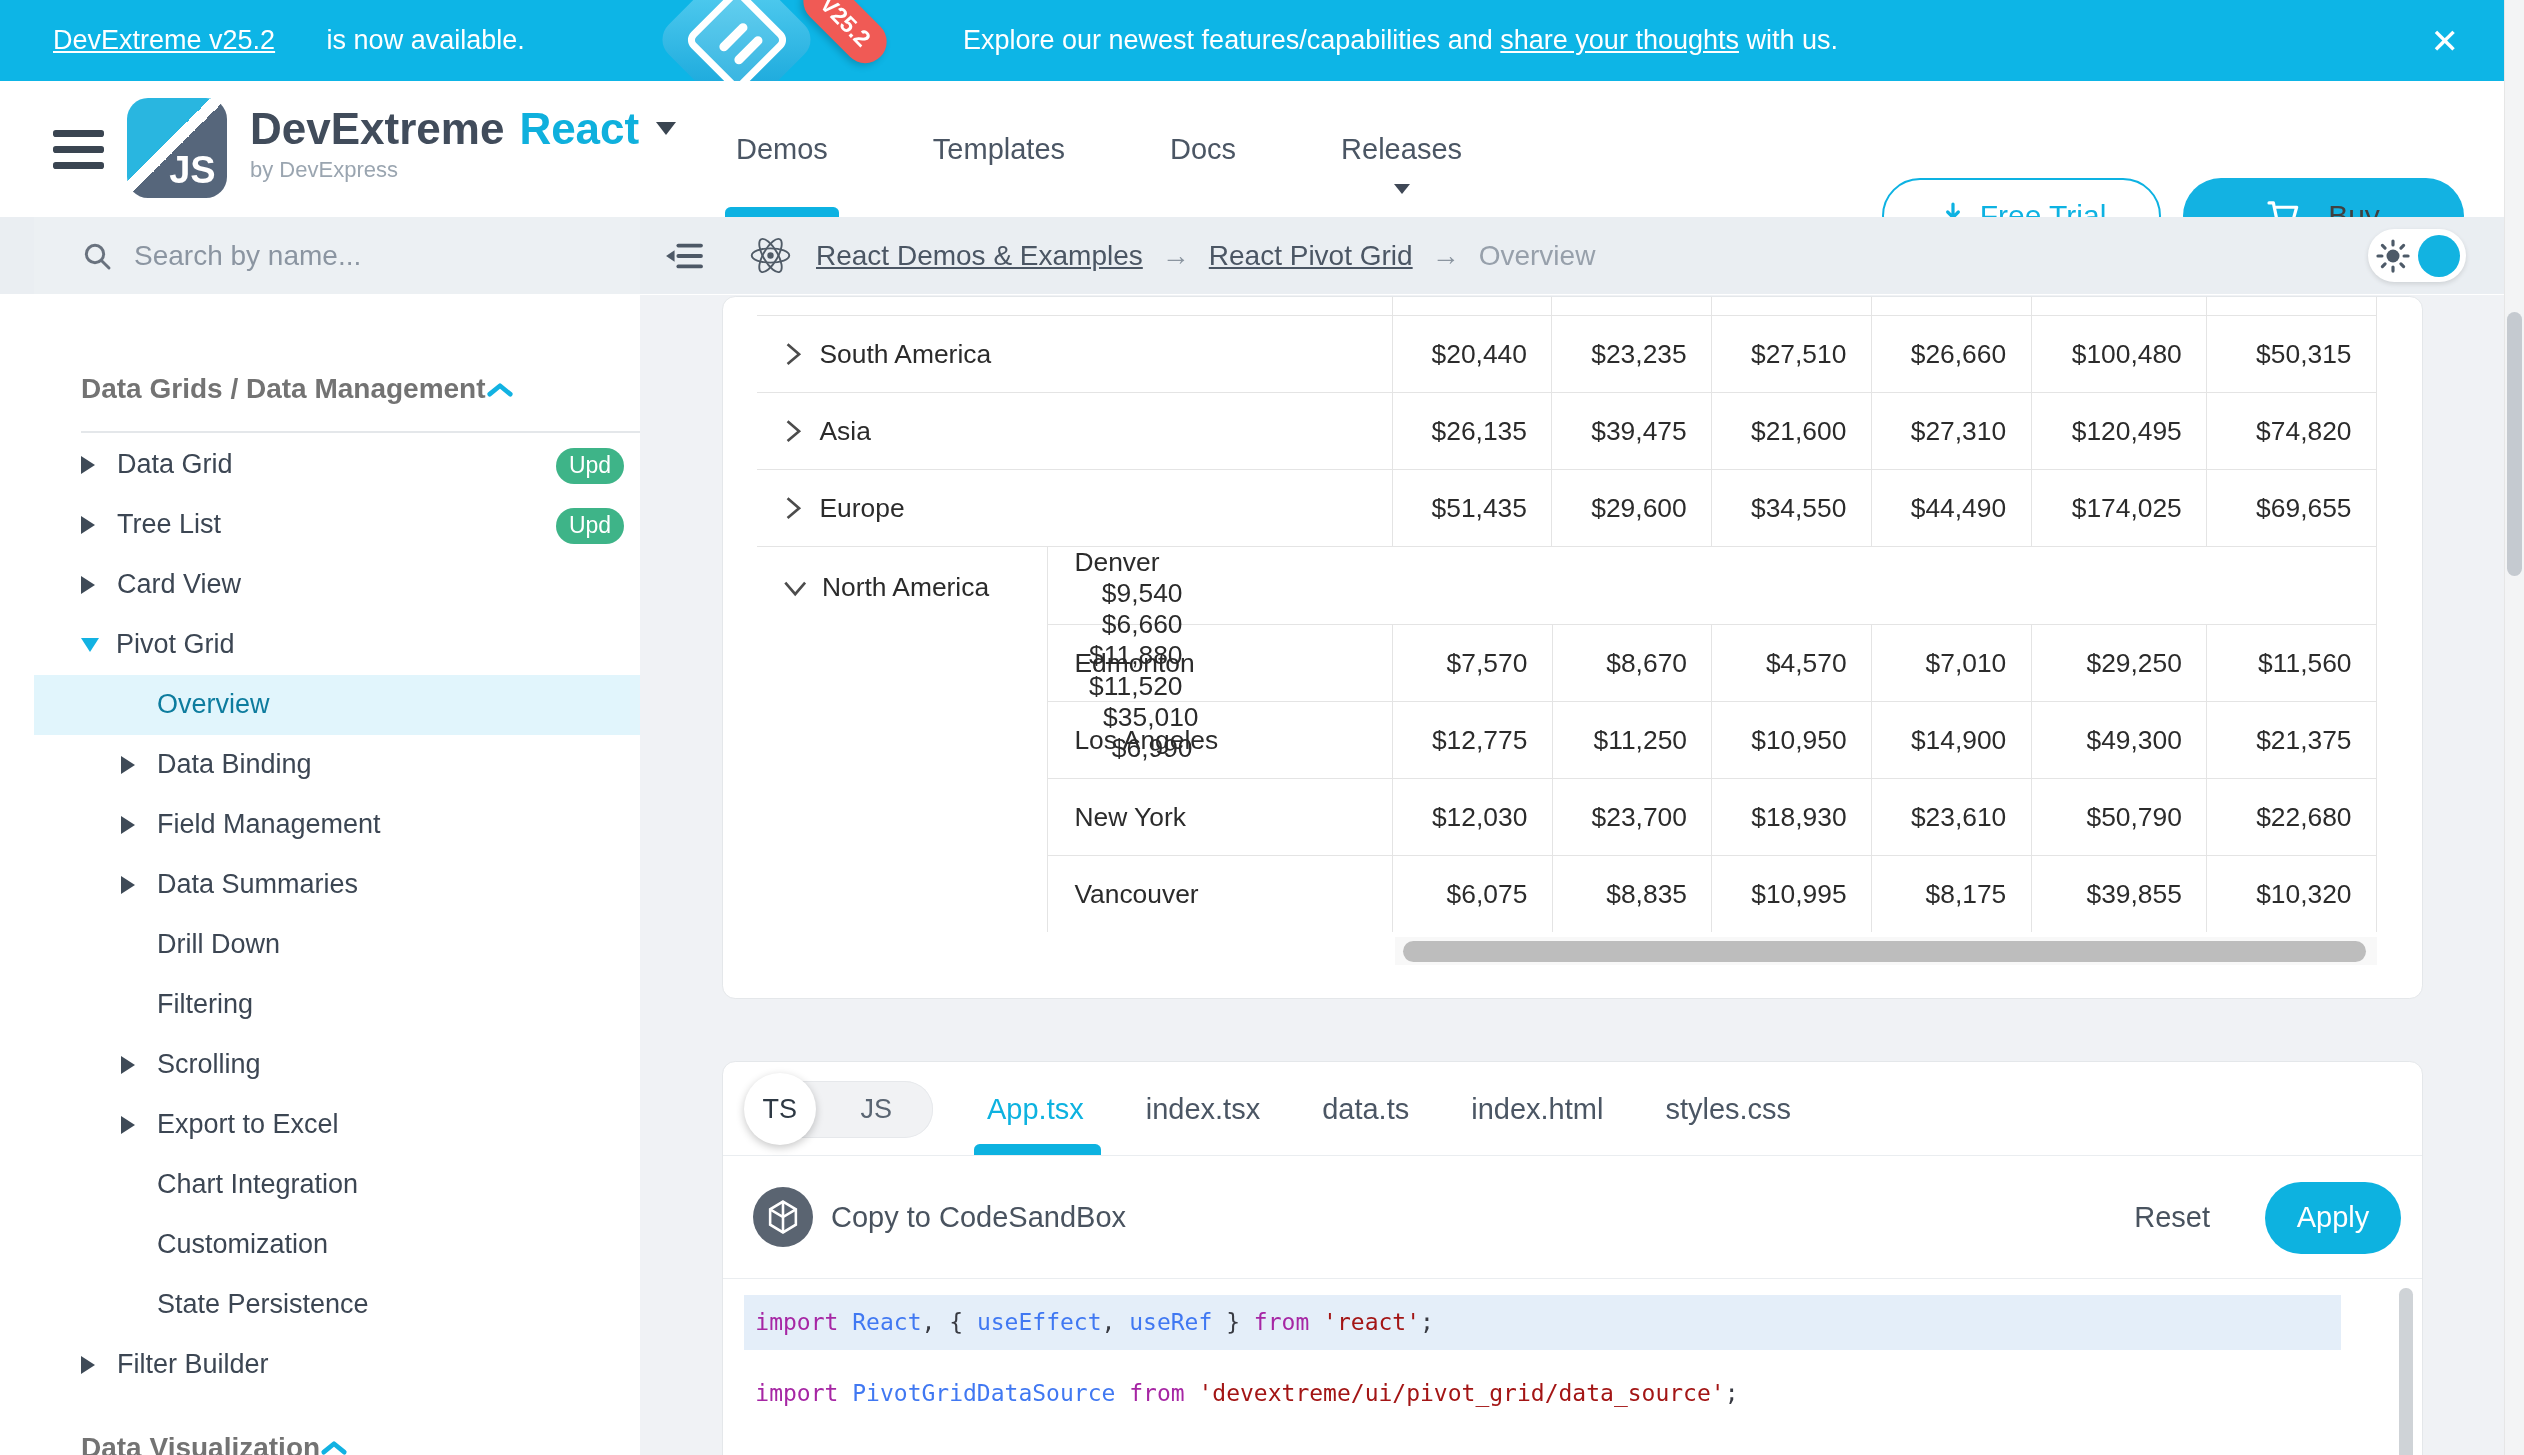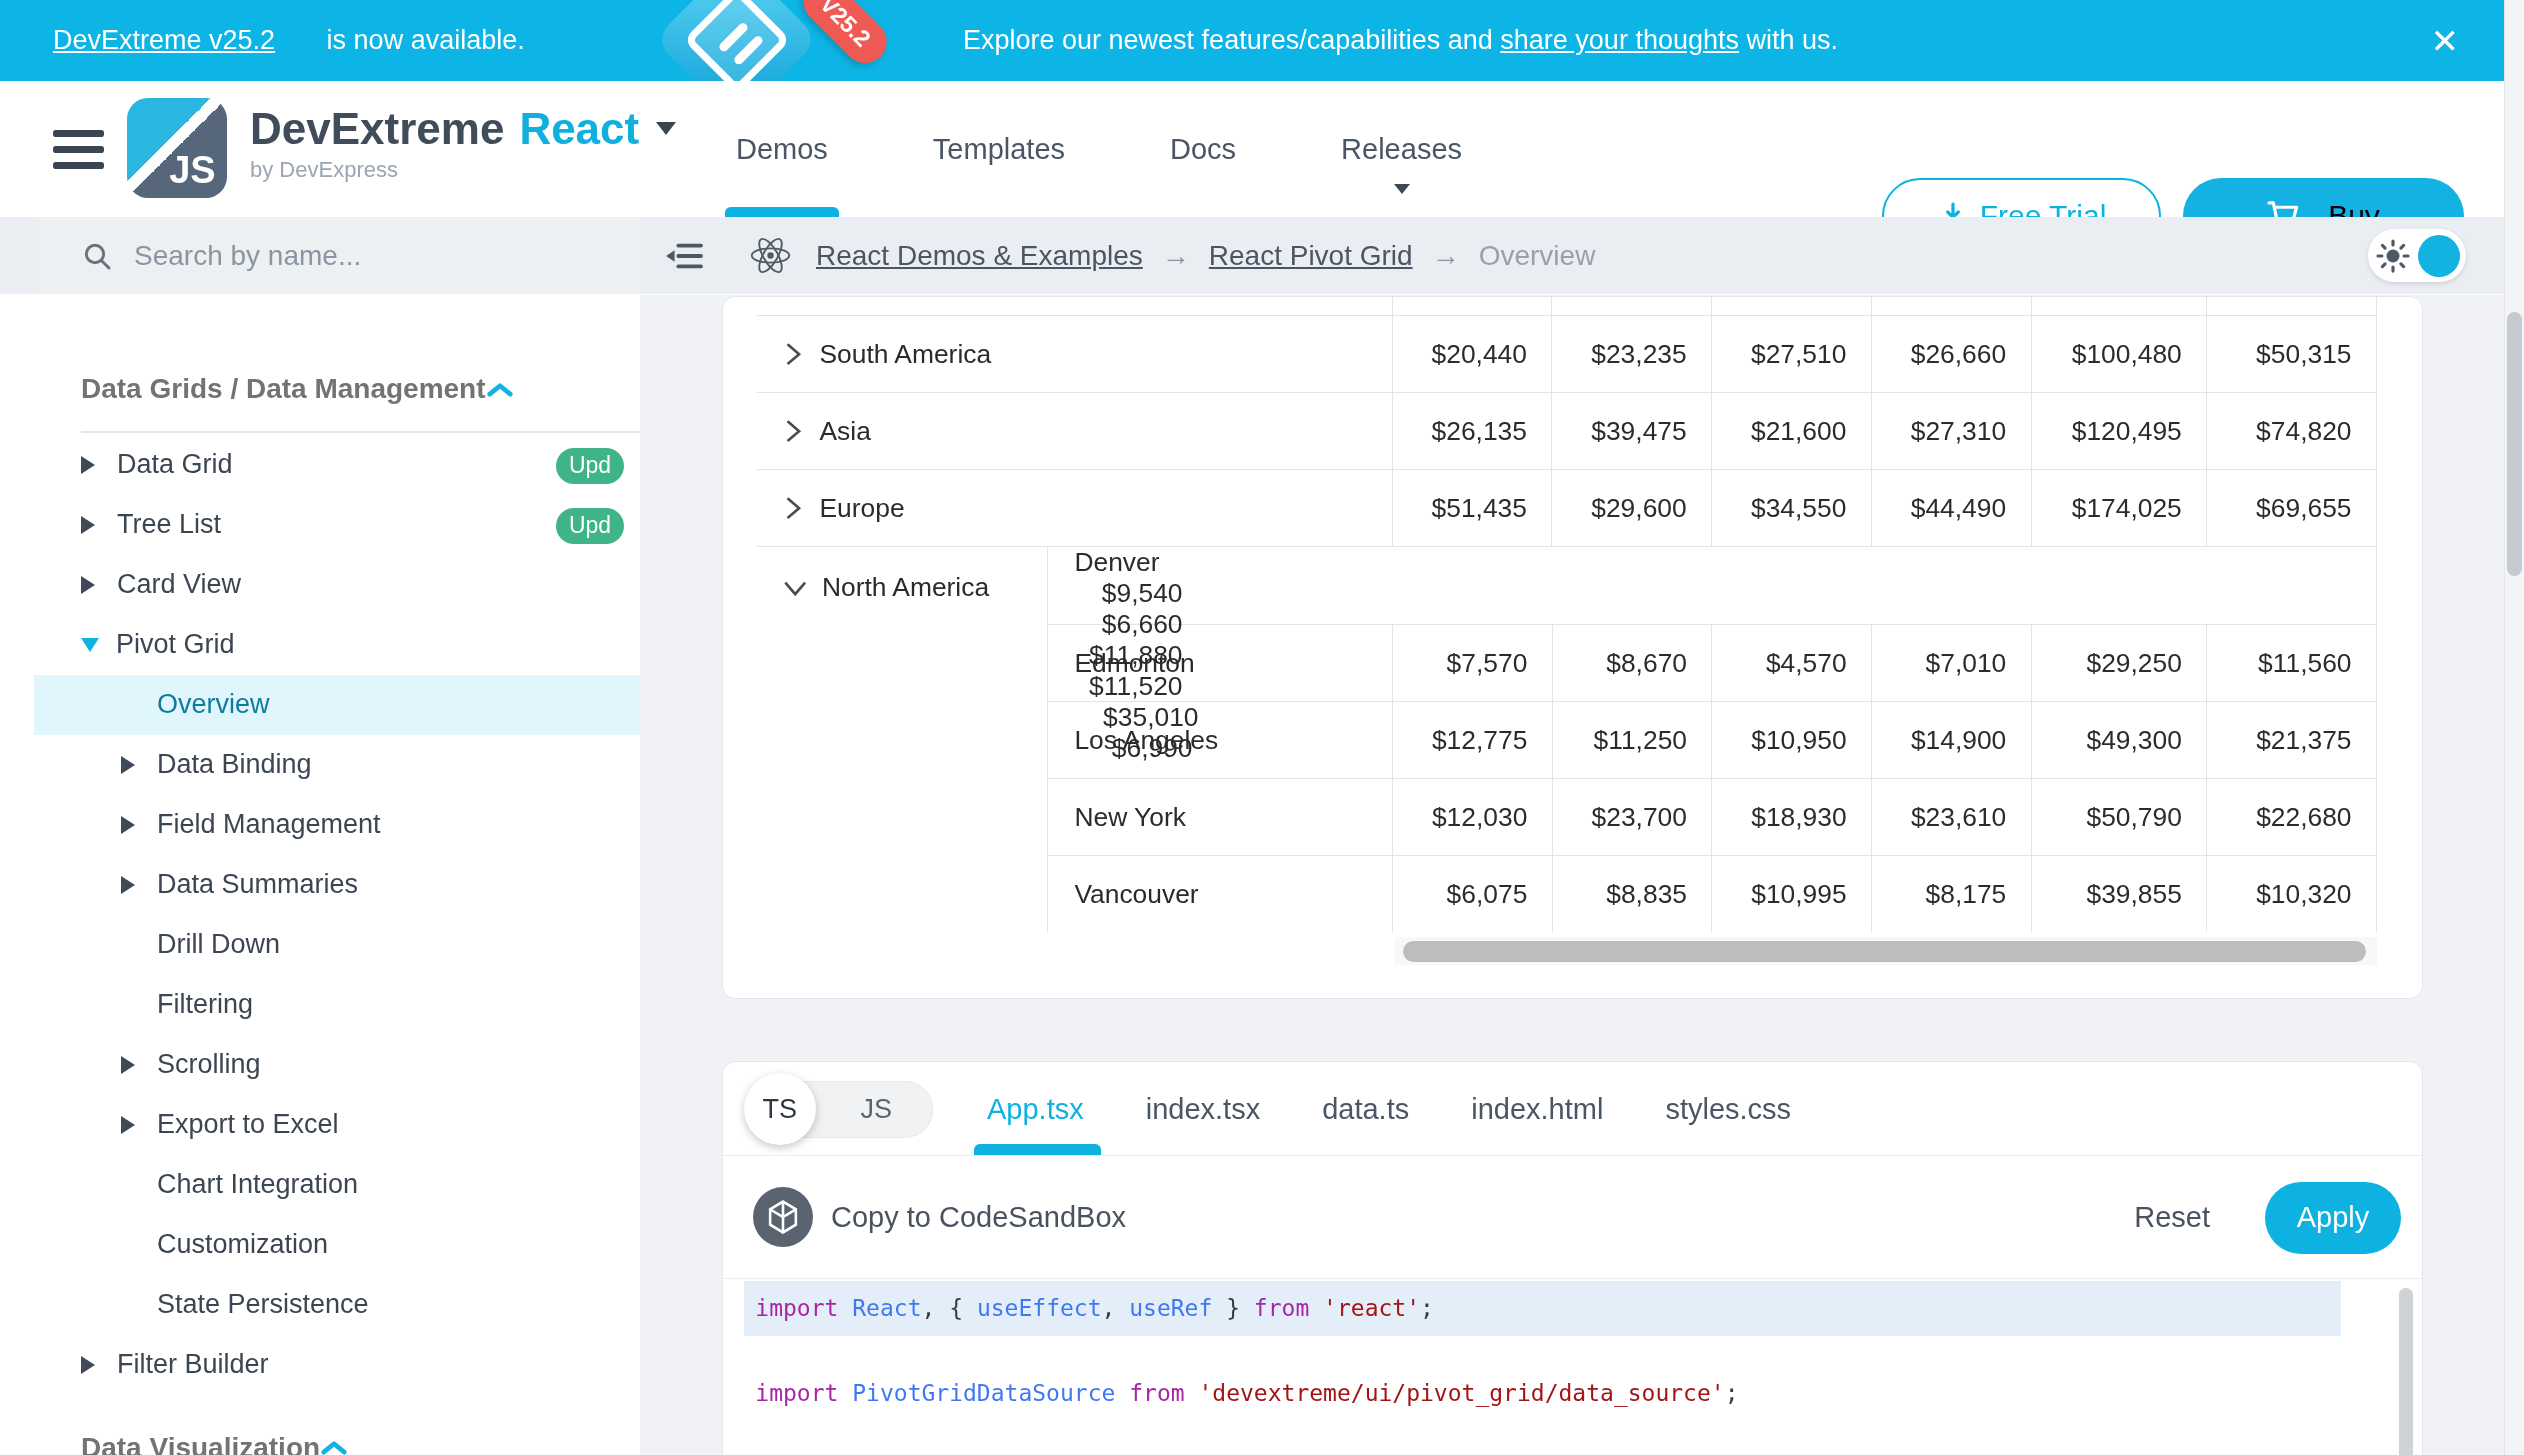--- a/index.html
+++ b/index.html
@@ -31,21 +31,21 @@
   .logo-text { margin-left:23px; padding-top:5.7px; }
   .logo-row { font-size:44px; font-weight:bold; color:#414c5b; display:flex; align-items:center; }
   .logo-react { color:#0fb0dd; margin-left:15px; }
   .caret-down { width:0; height:0; border-left:10.4px solid transparent; border-right:10.4px solid transparent; border-top:13.2px solid #3a4551; margin-left:17px; }
   .byline { font-size:22px; color:#9aa5b0; margin-top:3.8px; }
   .nav { position:absolute; left:736px; top:0; height:136px; display:flex; align-items:center; gap:105px; font-size:29px; color:#4b5664; }
   .nav-item { position:relative; height:136px; display:flex; align-items:center; cursor:pointer; }
   .nav-item.active::after { content:""; position:absolute; left:-11.3px; right:-11.3px; bottom:0; height:10.4px; background:#0db2e2; border-radius:5.7px 5.7px 0 0; }
   .nav-item .rel-caret { position:absolute; left:50%; transform:translateX(-50%); bottom:23px; width:0; height:0; border-left:8.5px solid transparent; border-right:8.5px solid transparent; border-top:10.4px solid #3f4856; }
   .btn-trial { position:absolute; left:1882px; top:97px; width:279px; height:76px; border:2.8px solid #0db2e2; border-radius:38px; background:#fff; color:#0db2e2; font-size:30px; display:flex; align-items:center; justify-content:center; gap:11px; cursor:pointer; }
-  .btn-buy { position:absolute; left:2183px; top:97px; width:281px; height:76px; border:none; border-radius:38px; background:#13b2e2; color:#000000; font-size:30px; display:flex; align-items:center; justify-content:center; gap:25px; cursor:pointer; }
+  .btn-buy { position:absolute; left:2183px; top:97px; width:281px; height:76px; border:none; border-radius:38px; background:#13b2e2; color:#404040; font-size:30px; display:flex; align-items:center; justify-content:center; gap:25px; cursor:pointer; }
 
   
   .strip { position:absolute; top:217px; left:0; width:2525px; height:77px; background:#eaeef2; }
   .sidebar { position:absolute; top:217px; left:0; width:640px; height:1239px; background:#fff;margin-left:34px; }
   .search-row { height:77px; background:#ecf0f3; display:flex; align-items:center; padding-left:47px; gap:21px; }
   .search-row input { border:none; outline:none; background:transparent; font-size:28px; color:#3c4653; width:415px; font-family:"Liberation Sans",sans-serif; }
   .search-row input::placeholder { color:#8b95a1; }
   .side-scroll { position:absolute; right:3.8px; top:104px; width:12.3px; height:463px; background:#c9ced4; border-radius:6.6px; }
   .sec-header { display:flex; align-items:center; justify-content:flex-start; padding:0 49px 0 47px; height:38px; margin-top:76px; font-size:28px; font-weight:bold; color:#737373; cursor:pointer; }
   .sec-header.second { margin-top:23px; height:60px; }
@@ -100,21 +100,21 @@
   .filetab.active { color:#0db2e0; }
   .tab-underline { position:absolute; left:251px; bottom:0; width:127px; height:11.3px; background:#0db2e0; border-radius:5.7px 5.7px 0 0; }
   .toolbar { position:relative; height:123px; border-bottom:1.9px solid #eaedf0; }
   .csb-badge { position:absolute; left:30px; top:31px; width:60px; height:60px; border-radius:50%; background:#5a6471; display:flex; align-items:center; justify-content:center; cursor:pointer; }
   .copy-label { position:absolute; left:108px; top:0; height:123px; display:flex; align-items:center; font-size:29px; color:#49535f; cursor:pointer; }
   .reset-btn { position:absolute; right:212px; top:0; height:123px; display:flex; align-items:center; font-size:29px; color:#49535f; cursor:pointer; }
   .apply-btn { position:absolute; right:21px; top:25.5px; width:136px; height:72px; border-radius:36px; background:#0db2e0; color:#fff; font-size:29px; display:flex; align-items:center; justify-content:center; cursor:pointer; }
   .code-area { position:relative; height:312px; font-family:"DejaVu Sans Mono", monospace; font-size:23px; }
   .cline { position:absolute; left:21px; right:81px; height:55px; line-height:55px; padding-left:11.3px; white-space:pre; }
   .cline.hl { background:#e4eef9; }
-  .cl1 { top:2px; } .cl2 { top:87px; } .cl3 { top:161px; }
+  .cl1 { top:16px; } .cl2 { top:87px; } .cl3 { top:161px; }
   .tk-kw { color:#a626a4; } .tk-id { color:#4078f2; } .tk-str { color:#a31515; } .tk-pl { color:#383a42; }
   .code-scroll { position:absolute; right:9.4px; top:9.4px; width:13.2px; height:293px; }
   .code-thumb { width:13.2px; height:100%; background:#cfd3d7; border-radius:6.6px; cursor:pointer; }
 
   
   .page-scrollbar { position:absolute; right:0; top:0; width:21px; height:1456px; background:#f3f4f5; border-left:0.9px solid #e6e6e6; }
   .page-thumb { position:absolute; right:2.8px; top:312px; width:15px; height:264px; background:#c5cad0; border-radius:7.6px; cursor:pointer; }
 </style>
 </head>
 <body>

